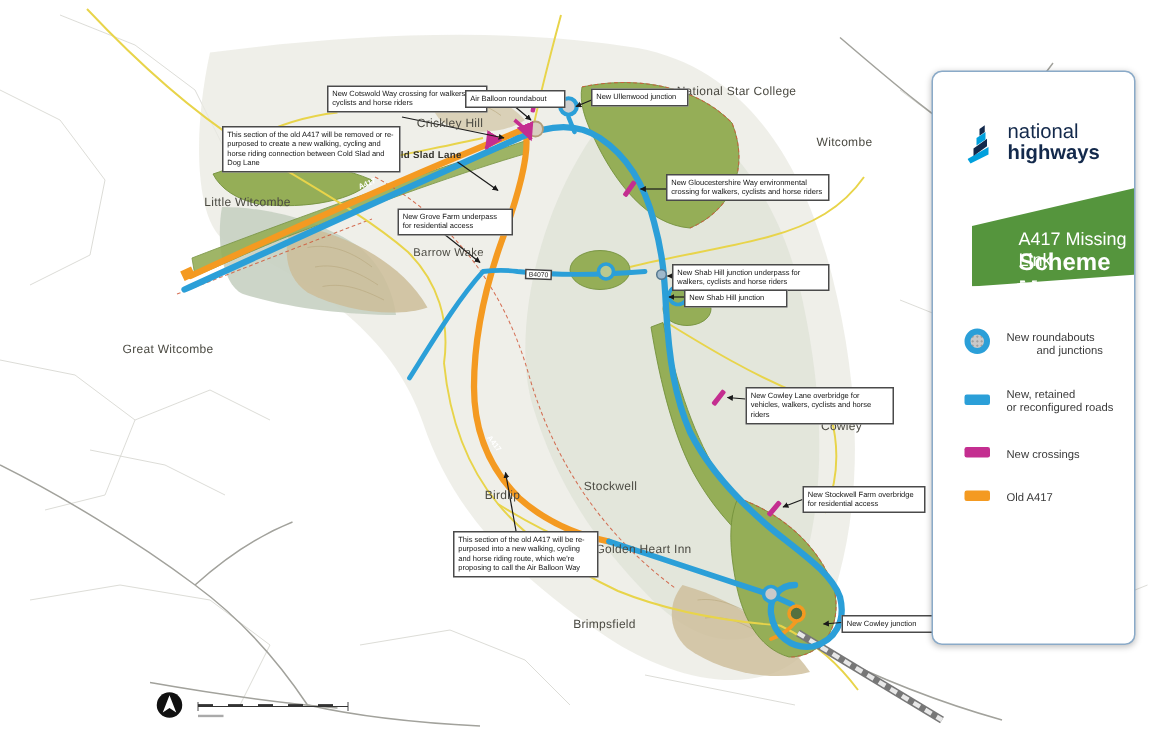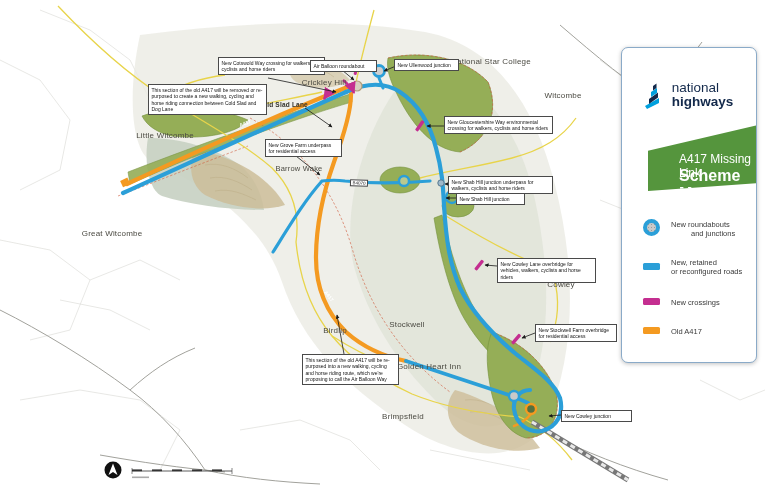--- a/index.html
+++ b/index.html
@@ -11,21 +11,21 @@
          color:#4b4a42;white-space:nowrap;letter-spacing:.2px;}
   
   .callout{position:absolute;z-index:6;background:#fff;border:.5px solid #4a4a4a;
            padding:1.5px 2.5px;font-size:5px;line-height:1.3;color:#141414;}
   
   .roadlab{position:absolute;z-index:6;transform:translate(-50%,-50%);font-size:5px;
            font-weight:bold;color:#fff;white-space:nowrap;}
   .roadlab.plate{color:#222;background:#fff;border:.5px solid #444;font-weight:normal;
            font-size:4.5px;padding:0 1.5px;}
   
-  .panel{position:absolute;z-index:10;left:621px;top:47px;width:136px;height:316px;
+  .panel{position:absolute;z-index:10;left:621px;top:47px;width:136px;height:383px;
          background:#fff;border:1.5px solid #8aaac8;border-radius:7px;overflow:hidden;
          box-shadow:0 1px 4px rgba(0,0,0,.25);box-sizing:border-box;}
   .logo-row{position:absolute;left:0;right:0;top:32px;display:flex;justify-content:center;
             align-items:center;gap:5px;}
   .logo-text{line-height:1.02;color:#13294B;font-size:13.5px;}
   .logo-text .l1{font-weight:400;}
   .logo-text .l2{font-weight:700;}
   .banner{position:absolute;left:-2px;right:-2px;top:77px;height:66px;background:#55953D;
           clip-path:polygon(0 39%,100% 0,100% 88%,0 100%);margin-left:28px;}
   .banner .t1{position:absolute;left:31px;top:27px;color:#fff;font-size:12px;font-weight:400;}
@@ -194,21 +194,21 @@
       <g stroke="#333" stroke-width="0.6">
         <line x1="132" y1="468" x2="132" y2="474"></line>
           <line x1="232" y1="468" x2="232" y2="474"></line>
       </g>
       <rect x="132" y="476.5" width="17" height="1.6" fill="#aaa"></rect>
     </g>
   </svg>
 
   <div class="place" style="left:153px;top:135px;padding-left:24px;">Little Witcombe</div>
   <div class="place" style="left:112px;top:233px;">Great Witcombe</div>
-  <div class="place" style="left:324px;top:82px;">Crickley Hill</div>
+  <div class="place" style="left:300px;top:82px;">Crickley Hill</div>
   <div class="place" style="left:283px;top:104px;font-size:6.5px;font-weight:600;color:#33322c;">Cold Slad Lane</div>
   <div class="place" style="left:299px;top:168px;font-size:7.5px;">Barrow Wake</div>
   <div class="place" style="left:491px;top:61px;">National Star College</div>
   <div class="place" style="left:563px;top:95px;">Witcombe</div>
   <div class="place" style="left:561px;top:284px;">Cowley</div>
   <div class="place" style="left:335px;top:330px;">Birdlip</div>
   <div class="place" style="left:407px;top:324px;">Stockwell</div>
   <div class="place" style="left:429px;top:366px;">Golden Heart Inn</div>
   <div class="place" style="left:403px;top:416px;">Brimpsfield</div>
 

